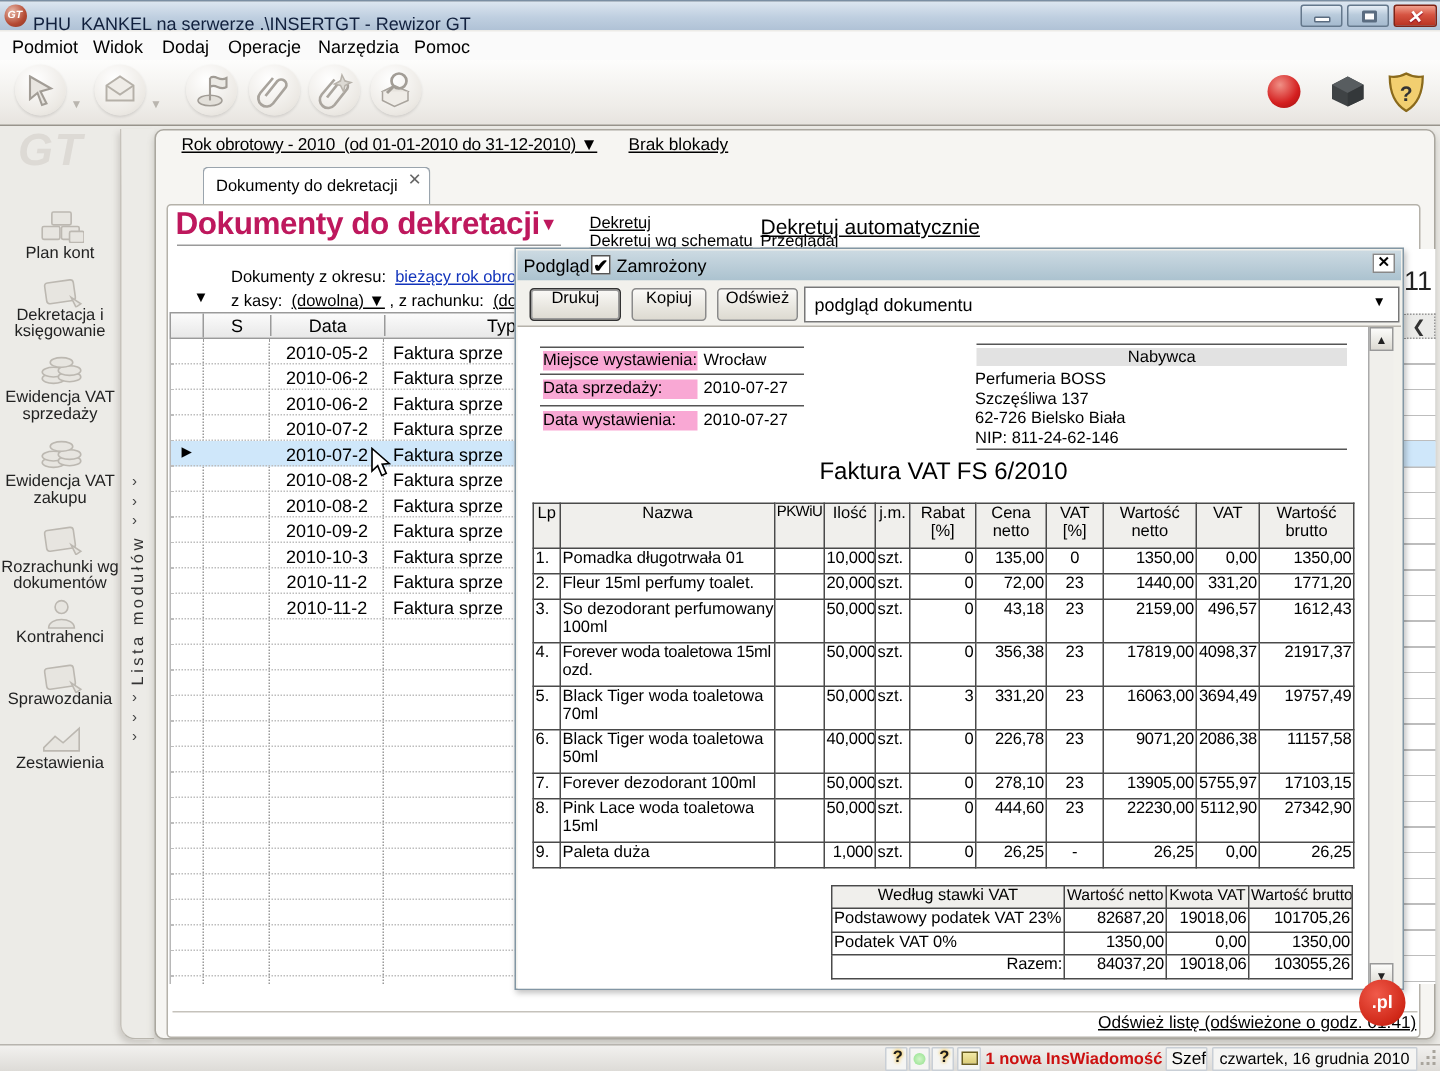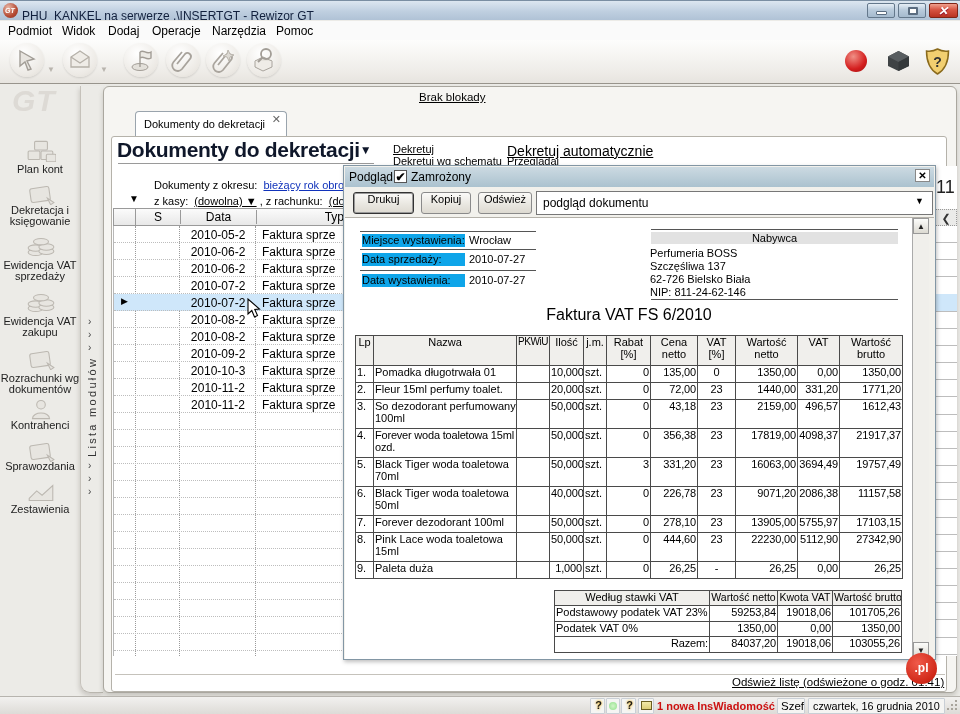--- a/index.html
+++ b/index.html
@@ -32,41 +32,41 @@
 .mod{width:80px;text-align:center;font-size:11px;color:#222;line-height:11px}
 
 #strip{left:80px;top:2px;width:23px;height:607px;border-left:1px solid #c6c2bb;border-bottom:1px solid #b9b6ae;border-bottom-left-radius:10px;box-shadow:-1px 3px 4px rgba(110,105,95,.25)}
 #strip .txt{position:absolute;left:5px;top:371px;transform:rotate(-90deg);transform-origin:0 0;font-size:11px;letter-spacing:2.3px;color:#333;white-space:nowrap}
 #strip .ch{position:absolute;left:7px;font-size:10px;color:#444}
 
 #panel{left:103px;top:2px;width:854px;height:607px;background:#f6f5f2;border:1px solid #aaa79f;border-radius:6px;box-shadow:0 3px 5px rgba(110,105,95,.30)}
 #tab{left:31px;top:24px;width:152px;height:26px;background:#fff;border:1px solid #9aa4ad;border-bottom:none;border-radius:4px 4px 0 0;font-size:11px}
 #tabpage{left:7px;top:49px;width:836px;height:556px;background:#fff;border:1px solid #b5b2aa;border-radius:3px}
 .hline{background:#9a9a9a;height:1px}
-#bigheader{font-size:21px;font-weight:bold;color:#0f172a;letter-spacing:-0.3px}
+#bigheader{font-size:21px;font-weight:bold;color:#be185d;letter-spacing:-0.3px}
 .filt{font-size:11px;color:#000}
 
 #grid{left:1px;top:89px;width:231px;height:430px;overflow:hidden;border-left:1px solid #b8b8b8}
 .gcol{border-right:1px dotted #9a9a9a;top:0;bottom:0}
 .grow{left:0;width:100%;height:17.15px;border-bottom:1px dotted #bdbdbd;font-size:12px;white-space:nowrap}
 .grow span{top:2px}
 #gridhead{left:1px;top:71px;width:231px;height:18px;background:linear-gradient(#fbfbfb,#e8e8e8);border:1px solid #9a9a9a;font-size:12px}
 
 #dlg{left:343px;top:81px;width:593px;height:495px;background:#f2f1ec;border:1px solid #8296a4;box-shadow:1px 2px 4px rgba(0,0,0,.25)}
 #dlgtitle{left:1px;top:1px;right:1px;height:20px;background:linear-gradient(#ccdae2,#abc2cf);font-size:12px;color:#000}
 #dlgx{right:4px;top:2px;width:15px;height:13px;background:#fff;border:1px solid #888;text-align:center;line-height:11px;font-size:10px;font-weight:bold}
 #dlgbtns{left:1px;top:21px;right:1px;height:31px;background:#f2f1ec;border-bottom:1px solid #b5b2aa}
 .dbtn{top:5px;height:22px;background:linear-gradient(#fbfaf8,#e8e6df 60%,#dddad1);border:1px solid #8a8a8a;border-radius:3px;font-size:11px;text-align:center}
 #combo{left:191px;top:3px;width:397px;height:24px;background:#fff;border:1px solid #777;font-size:12px}
 #docarea{left:1px;top:52px;width:567px;height:441px;background:#fff}
 #dscroll{left:568px;top:52px;width:17px;height:441px;background:#f0efeb;border-left:1px solid #aaa}
 .sbtn{left:0px;width:16px;height:16px;background:linear-gradient(#fcfcfa,#dcdad2);border:1px solid #999;text-align:center;font-size:8px;line-height:15px;color:#222}
 
 .doc{font-size:11px;color:#000}
-.glabel{background:#0ea5e9}
+.glabel{background:#f9a8d4}
 table{border-collapse:collapse;table-layout:fixed;font-size:11px}
 td,th{border:1px solid #4a4a4a;padding:0 1px;overflow:hidden;white-space:nowrap;font-weight:normal;vertical-align:top}
 th{background:#f0efec;text-align:center}
 .num{text-align:right;letter-spacing:-0.15px}
 .ctr{text-align:center}
 
 #wm{left:737px;top:576px;font-size:24px;font-weight:bold;color:rgba(255,255,255,.82);letter-spacing:1px;-webkit-text-stroke:1px rgba(150,150,150,.65)}
 #wmpl{left:906px;top:569px;width:31px;height:31px;border-radius:50%;background:radial-gradient(circle at 38% 32%,#f05a4a,#d02818 70%,#a81608);color:#fff;font-size:12px;font-weight:bold;text-align:center;line-height:31px}
 
 #statusbar{left:0;top:696px;width:960px;height:18px;background:linear-gradient(#f2f1ef,#dddbd7);border-top:1px solid #b7b4ae;font-size:12px}
@@ -222,20 +222,21 @@
     <span class="ch" style="top:230px">›</span>
     <span class="ch" style="top:243px">›</span>
     <span class="ch" style="top:256px">›</span>
     <div class="txt">Lista modułów</div>
     <span class="ch" style="top:374px">›</span>
     <span class="ch" style="top:387px">›</span>
     <span class="ch" style="top:400px">›</span>
   </div>
 
   <div class="a" id="panel">
+    <div class="a" id="topbar" style="left:17px;top:4px;font-size:11.5px;letter-spacing:-0.2px"><span style="text-decoration:underline">Rok obrotowy - 2010&nbsp; (od 01-01-2010 do 31-12-2010) ▼</span></div>
     <div class="a" style="left:315px;top:4px;font-size:11.5px;text-decoration:underline">Brak blokady</div>
     <div class="a" id="tab">
         <span style="position:absolute;left:8px;top:6px">Dokumenty do dekretacji</span>
         <span style="position:absolute;right:5px;top:1px;color:#666;font-size:11px">✕</span>
       </div>
     <div class="a" id="tabpage">
       <div class="a" id="bigheader" style="left:5px;top:1px">Dokumenty do dekretacji<span style="font-size:12px;vertical-align:3px">▼</span></div>
       <div class="a hline" style="left:6px;top:26px;width:256px"></div>
       <div class="a lnk" style="left:281px;top:6px;font-size:11px">Dekretuj</div>
       <div class="a lnk" style="left:395px;top:6px;font-size:14px">Dekretuj automatycznie</div>
@@ -518,21 +519,21 @@
           </colgroup>
           <tbody>
             <tr style="height:15px">
               <th>Według stawki VAT</th>
               <th style="font-size:10.5px">Wartość netto</th>
               <th style="font-size:10.5px">Kwota VAT</th>
               <th style="font-size:10.5px">Wartość brutto</th>
             </tr>
             <tr style="height:16px">
               <td>Podstawowy podatek VAT 23%</td>
-              <td class="num">59253,84</td>
+              <td class="num">82687,20</td>
               <td class="num">19018,06</td>
               <td class="num">101705,26</td>
             </tr>
             <tr style="height:15px">
               <td>Podatek VAT 0%</td>
               <td class="num">1350,00</td>
               <td class="num">0,00</td>
               <td class="num">1350,00</td>
             </tr>
             <tr style="height:16px">

